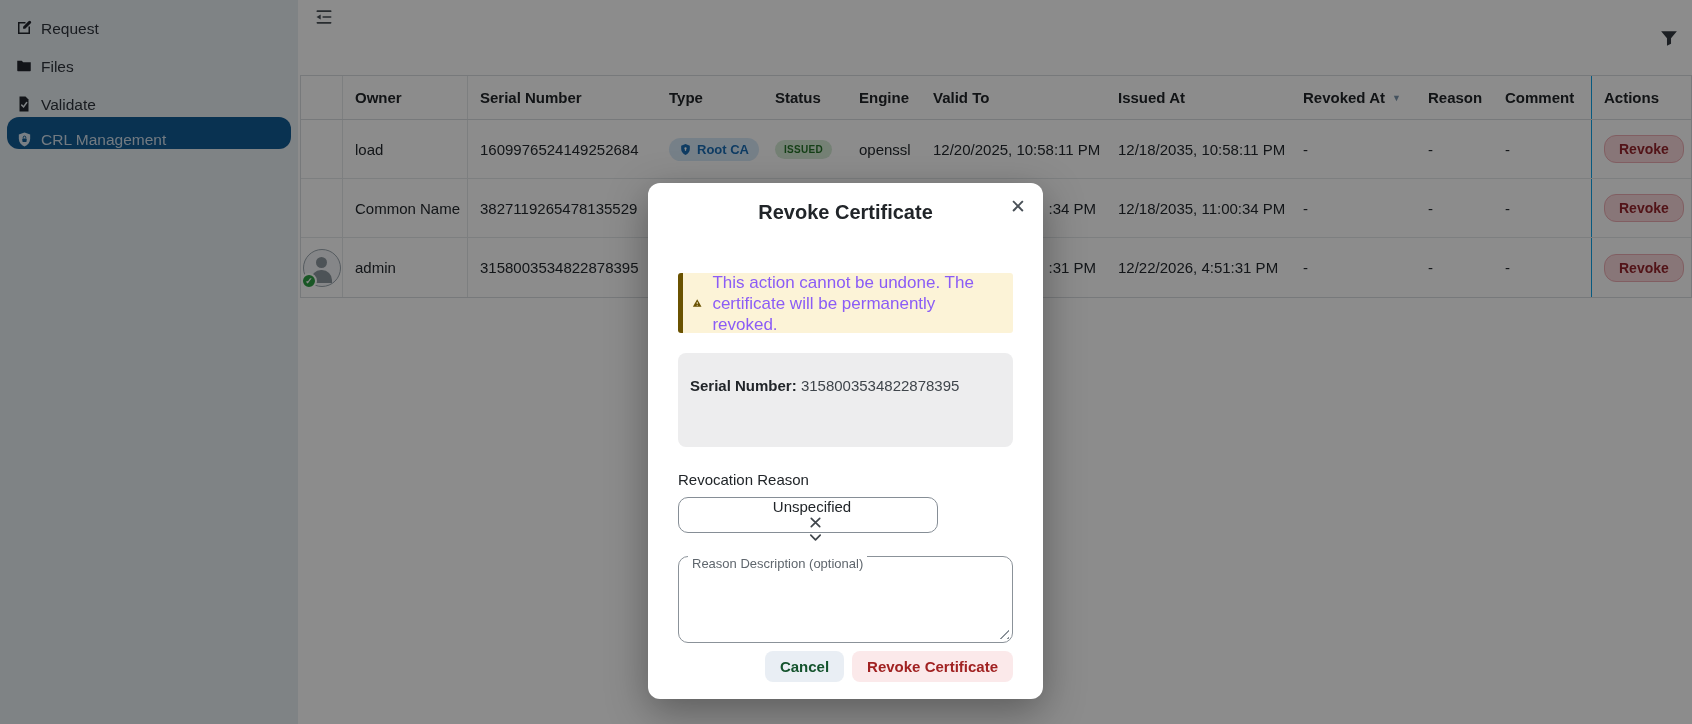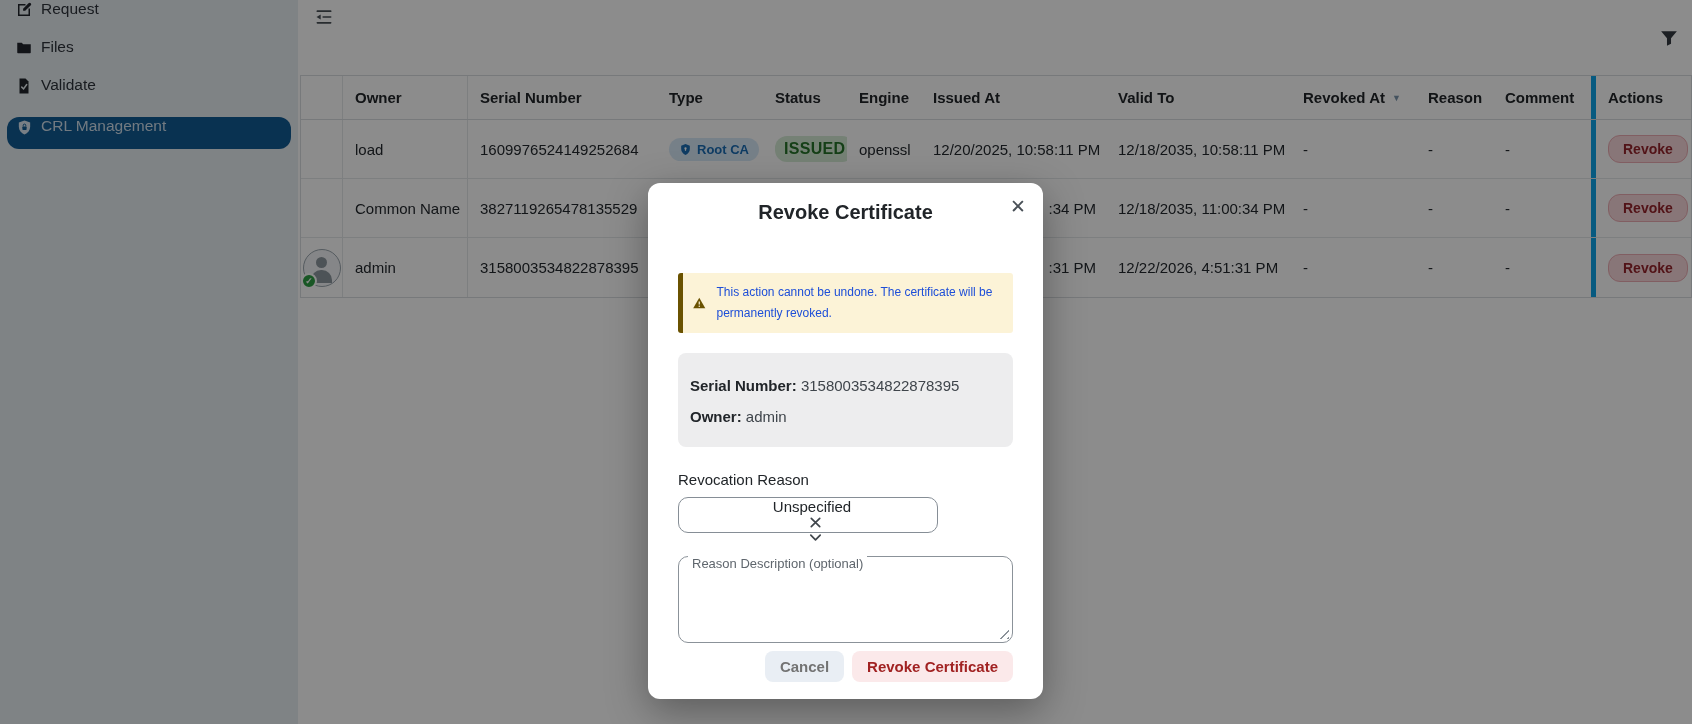--- a/index.html
+++ b/index.html
@@ -9,21 +9,21 @@
     font-family:"Liberation Sans", sans-serif;
     background:#ffffff; color:#24292e;
   }
 
   
   .sidebar {
     position:absolute; left:0; top:0; width:298px; height:724px;
     background:#e8eef3; z-index:1;
   }
   .side-item {
-    height:38px; display:flex; align-items:flex-start;
+    height:38px; display:flex; align-items:flex-end;
     padding-left:14px; gap:7px; font-size:15.5px; color:#2e343b;
     cursor:pointer;
   }
   .side-item .icn { width:20px; height:20px; display:flex; align-items:center; justify-content:center; }
   .side-item.selected {
     height:32px; margin:3px 7px; padding-left:7px; border-radius:12px;
     background:#115c94; color:#cfdeeb;
   }
 
   
@@ -40,32 +40,32 @@
     display:grid;
     grid-template-columns:42px 125px 189px 106px 84px 74px 185px 185px 125px 77px 98px 102px;
   }
   .thead { height:44px; border-bottom:1px solid #d9dde1; }
   .tbody-row { height:59px; border-bottom:1px solid #e3e7ea; }
   .tbody-row:last-child { border-bottom:none; }
   .cell { display:flex; align-items:center; padding-left:12px; font-size:15px; overflow:hidden; white-space:nowrap; }
   .thead .cell { font-weight:700; color:#212529; }
   .b-spacer { border-right:1px solid #e3e7ea; }
   .b-owner { border-right:1px solid #e3e7ea; }
-  .b-actions { border-left:5px solid #0ea5e9; }
+  .b-actions { border-left:1px solid #0ea5e9; }
   .cell.right { justify-content:flex-end; padding-right:10px; }
   .sort-arrow { font-size:9px; color:#7d96ad; margin-left:7px; }
 
   .badge-type {
     display:inline-flex; align-items:center; gap:5px;
     background:#d8e9f8; color:#1a6db5; font-size:13px; font-weight:700;
     padding:4px 10px; border-radius:14px;
   }
   .badge-status {
     display:inline-flex; align-items:center;
-    background:#d5ebd5; color:#27742a; font-size:16px; font-weight:700;
+    background:#d5ebd5; color:#27742a; font-size:10px; font-weight:700;
     padding:4px 9px; border-radius:12px; letter-spacing:.3px;
   }
   .revoke-btn {
     background:#f8d7da; border:1px solid #ecacb3; color:#96242c;
     font-family:inherit; font-size:14px; font-weight:700;
     padding:5px 14px; border-radius:12px; cursor:pointer;
   }
 
   .avatar { position:relative; width:38px; height:38px; margin-left:2px;
     border:1.5px solid #9aa5ae; border-radius:50%; background:#f3f5f7; }
@@ -90,21 +90,21 @@
   .modal-close {
     position:absolute; top:12px; right:14px; width:22px; height:22px;
     font-size:19px; color:#495057; display:flex; align-items:center; justify-content:center;
     cursor:pointer; background:none; border:none; font-family:inherit;
   }
   .warning-box {
     margin:49px 30px 0; height:60px; background:#fcf3d7;
     border-left:5px solid #6a5200; border-radius:3px;
     display:flex; align-items:center; gap:10px; padding:0 10px 0 9px;
   }
-  .warning-box .wtext { font-size:12px; line-height:21px; color:#1d4ed8; }
+  .warning-box .wtext { font-size:17px; line-height:21px; color:#8b5cf6; }
   .info-box {
     margin:20px 30px 0; height:94px; background:#ededee; border-radius:8px;
     padding:23px 14px 0 12px; font-size:15px; color:#3f454b;
   }
   .info-line { margin-bottom:11px; line-height:20px; }
   .info-line b { color:#212529; }
   .field-label { margin:24px 30px 0; font-size:15px; color:#212529; }
   .select {
     margin:9px 30px 0; width:260px; height:36px;
     border:1px solid #868e96; border-radius:10px;
@@ -125,21 +125,21 @@
     width:100%; height:100%; border:none; outline:none; resize:none;
     border-radius:10px; padding:10px 12px; font-family:inherit; font-size:14px; background:transparent;
   }
   .textarea-wrap .resize-grip {
     position:absolute; right:3px; bottom:3px; width:11px; height:11px;
     background:repeating-linear-gradient(-45deg,#8b9299 0 1.5px,transparent 1.5px 5px);
     clip-path:polygon(100% 0,100% 100%,0 100%);
   }
   .btn-row { margin:8px 30px 0; display:flex; justify-content:flex-end; gap:8px; }
   .btn { font-family:inherit; font-size:15px; font-weight:700; border:none; border-radius:8px; padding:7px 15px; cursor:pointer; }
-  .btn-cancel { background:#e9eef4; color:#737373; }
+  .btn-cancel { background:#e9eef4; color:#14532d; }
   .btn-confirm { background:#fbe9ea; color:#a12222; }
 </style>
 </head>
 <body>
 
 <nav class="sidebar">
   <div class="side-item">
     <span class="icn">
       <svg width="18" height="18" viewBox="0 0 24 24">
           <path fill="#21262c" d="M4 4h10v2H6v12h12v-8h2v10H4z"></path>
@@ -193,22 +193,22 @@
   </span>
 
   <div class="table">
     <div class="trow thead">
       <div class="cell b-spacer"></div>
       <div class="cell b-owner">Owner</div>
       <div class="cell">Serial Number</div>
       <div class="cell">Type</div>
       <div class="cell">Status</div>
       <div class="cell">Engine</div>
+      <div class="cell">Valid To</div>
       <div class="cell">Issued At</div>
-      <div class="cell">Valid To</div>
       <div class="cell">
         <span>Revoked At</span>
         <span class="sort-arrow">▼</span>
       </div>
       <div class="cell">Reason</div>
       <div class="cell">Comment</div>
       <div class="cell b-actions">Actions</div>
     </div>
 
     <div class="trow tbody-row">
@@ -296,24 +296,20 @@
         <circle cx="12" cy="17.3" r="1.2" fill="#fcf3d7"></circle>
       </svg>
     <span class="wtext">This action cannot be undone. The certificate will be permanently revoked.</span>
   </div>
 
   <div class="info-box">
     <div class="info-line">
       <b>Serial Number:</b>
       <span>3158003534822878395</span>
     </div>
-    <div class="info-line">
-      <b>Owner:</b>
-      <span>admin</span>
-    </div>
   </div>
 
   <div class="field-label">Revocation Reason</div>
 
   <div class="select">
     <span>Unspecified</span>
     <span class="grow"></span>
     <span class="sicn">
       <svg width="15" height="15" viewBox="0 0 16 16">
           <path d="M3.5 3.5l9 9M12.5 3.5l-9 9" stroke="#3f454b" stroke-width="1.8" stroke-linecap="round"></path>

